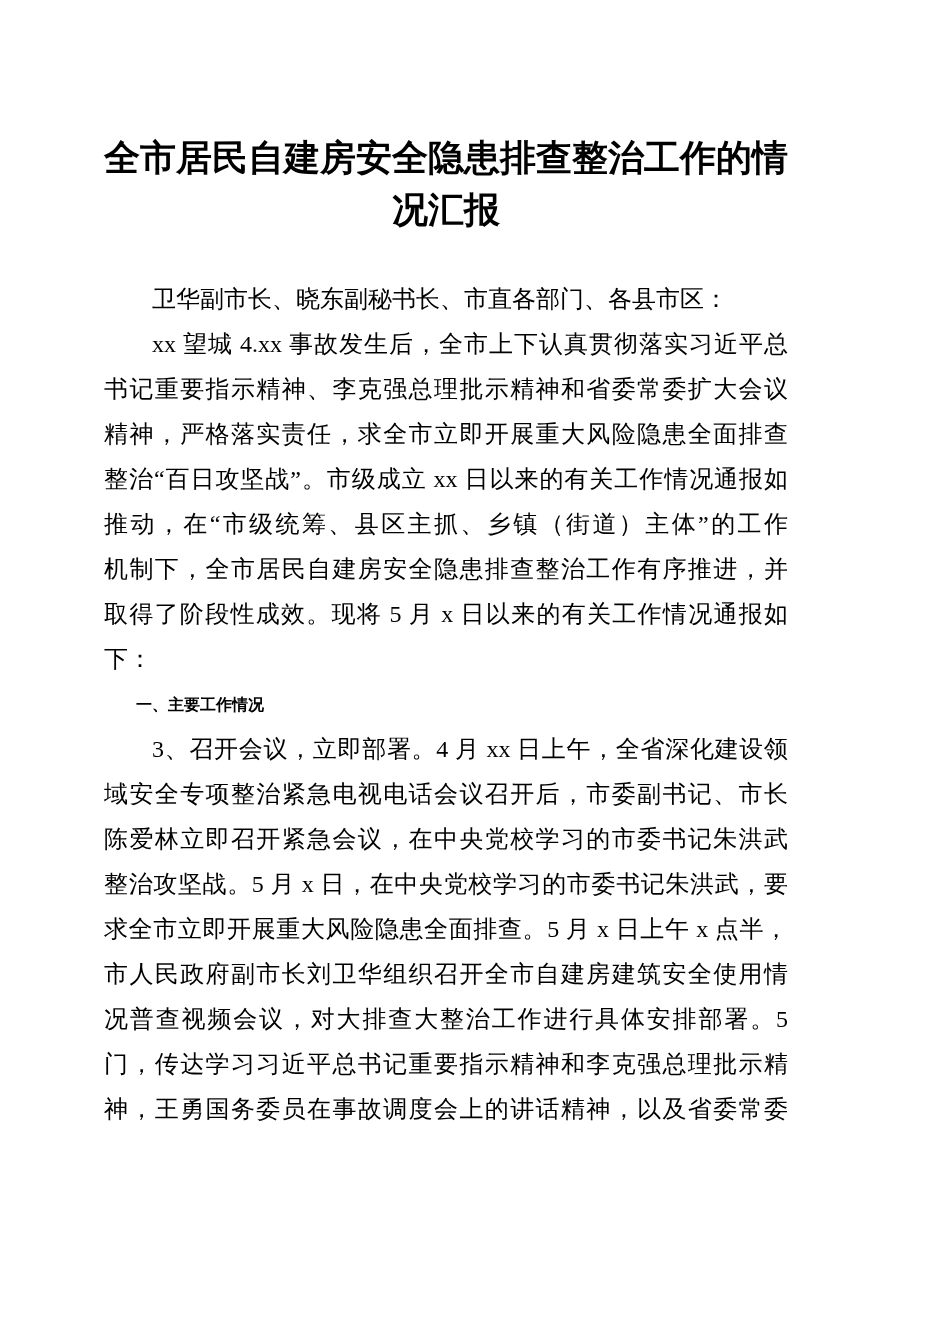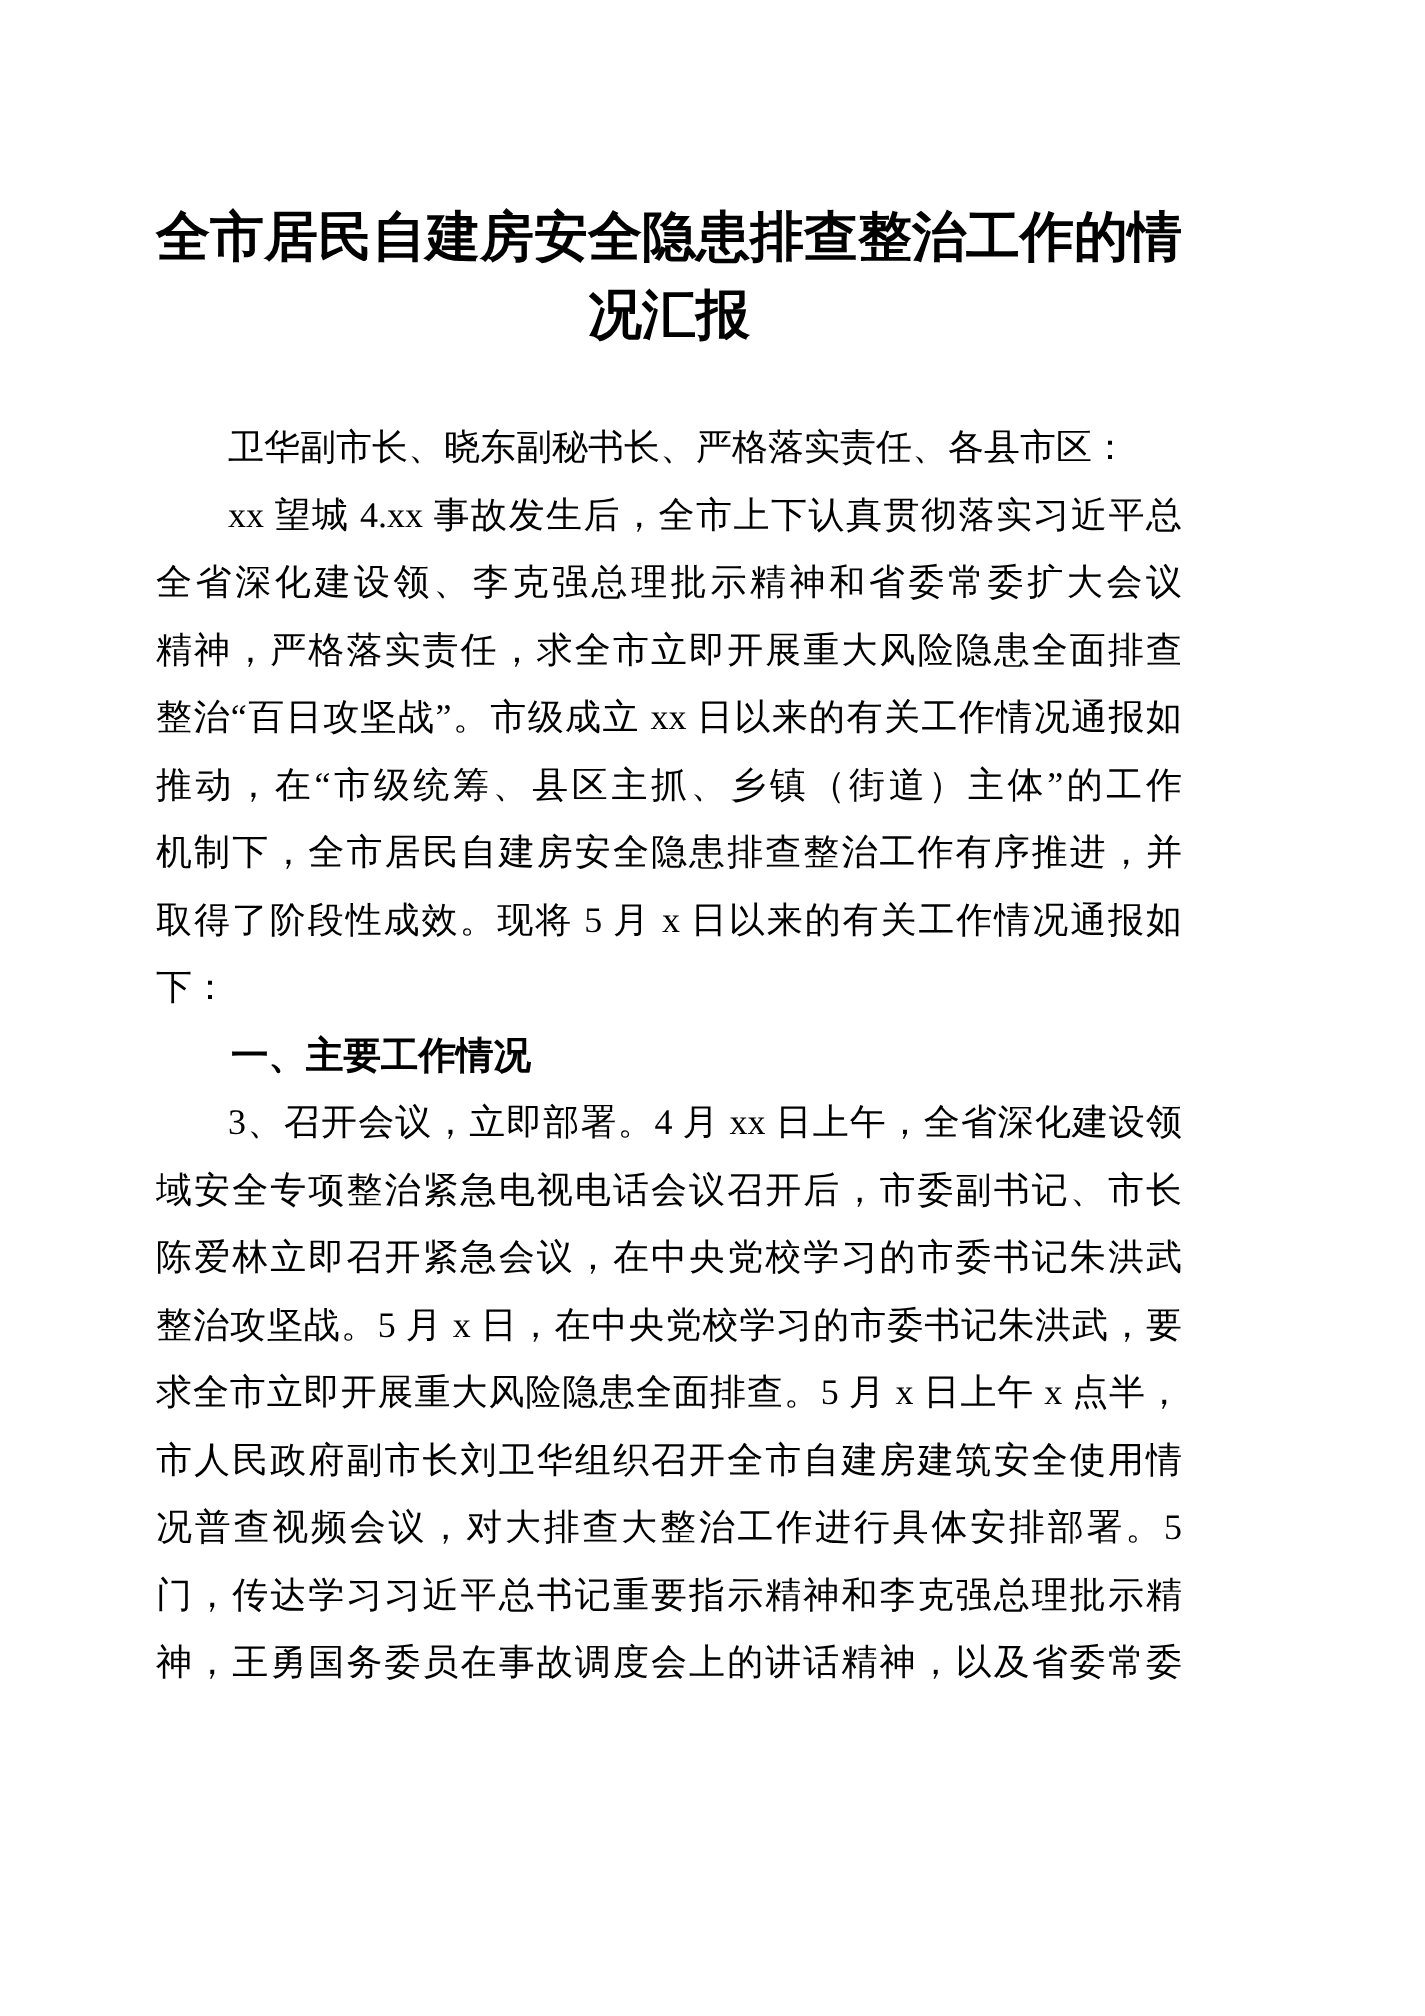--- a/index.html
+++ b/index.html
@@ -33,43 +33,43 @@
   }
   .para { margin: 0; }
   .line { line-height: 45px; white-space: pre-wrap; }
   .line.first { text-indent: 2em; }
   .line.fill {
     text-align: justify;
     text-align-last: justify;
   }
   .heading {
     margin: 0;
-    font-size: 25px;
+    font-size: 16px;
     line-height: 45px;
     font-weight: bold;
     text-indent: 2em;
     font-family: "Liberation Sans", "DejaVu Sans", sans-serif;
   }
 </style>
 </head>
 <body>
 
 <div class="page">
 
   <h1 class="doc-title">全市居民自建房安全隐患排查整治工作的情况汇报</h1>
 
   <div class="body-text">
 
     <div class="para">
-      <div class="line first">卫华副市长、晓东副秘书长、严格落实责任、各县市区：</div>
+      <div class="line first">卫华副市长、晓东副秘书长、市直各部门、各县市区：</div>
     </div>
 
     <div class="para">
         <div class="line first fill">xx 望城 4.xx 事故发生后，全市上下认真贯彻落实习近平总</div>
-        <div class="line fill">全省深化建设领、李克强总理批示精神和省委常委扩大会议</div>
+        <div class="line fill">书记重要指示精神、李克强总理批示精神和省委常委扩大会议</div>
         <div class="line fill">精神，严格落实责任，求全市立即开展重大风险隐患全面排查</div>
         <div class="line fill">整治“百日攻坚战”。市级成立 xx 日以来的有关工作情况通报如</div>
         <div class="line fill">推动，在“市级统筹、县区主抓、乡镇（街道）主体”的工作</div>
         <div class="line fill">机制下，全市居民自建房安全隐患排查整治工作有序推进，并</div>
         <div class="line fill">取得了阶段性成效。现将 5 月 x 日以来的有关工作情况通报如</div>
         <div class="line">下：</div>
       </div>
 
     <h2 class="heading">一、主要工作情况</h2>
 

